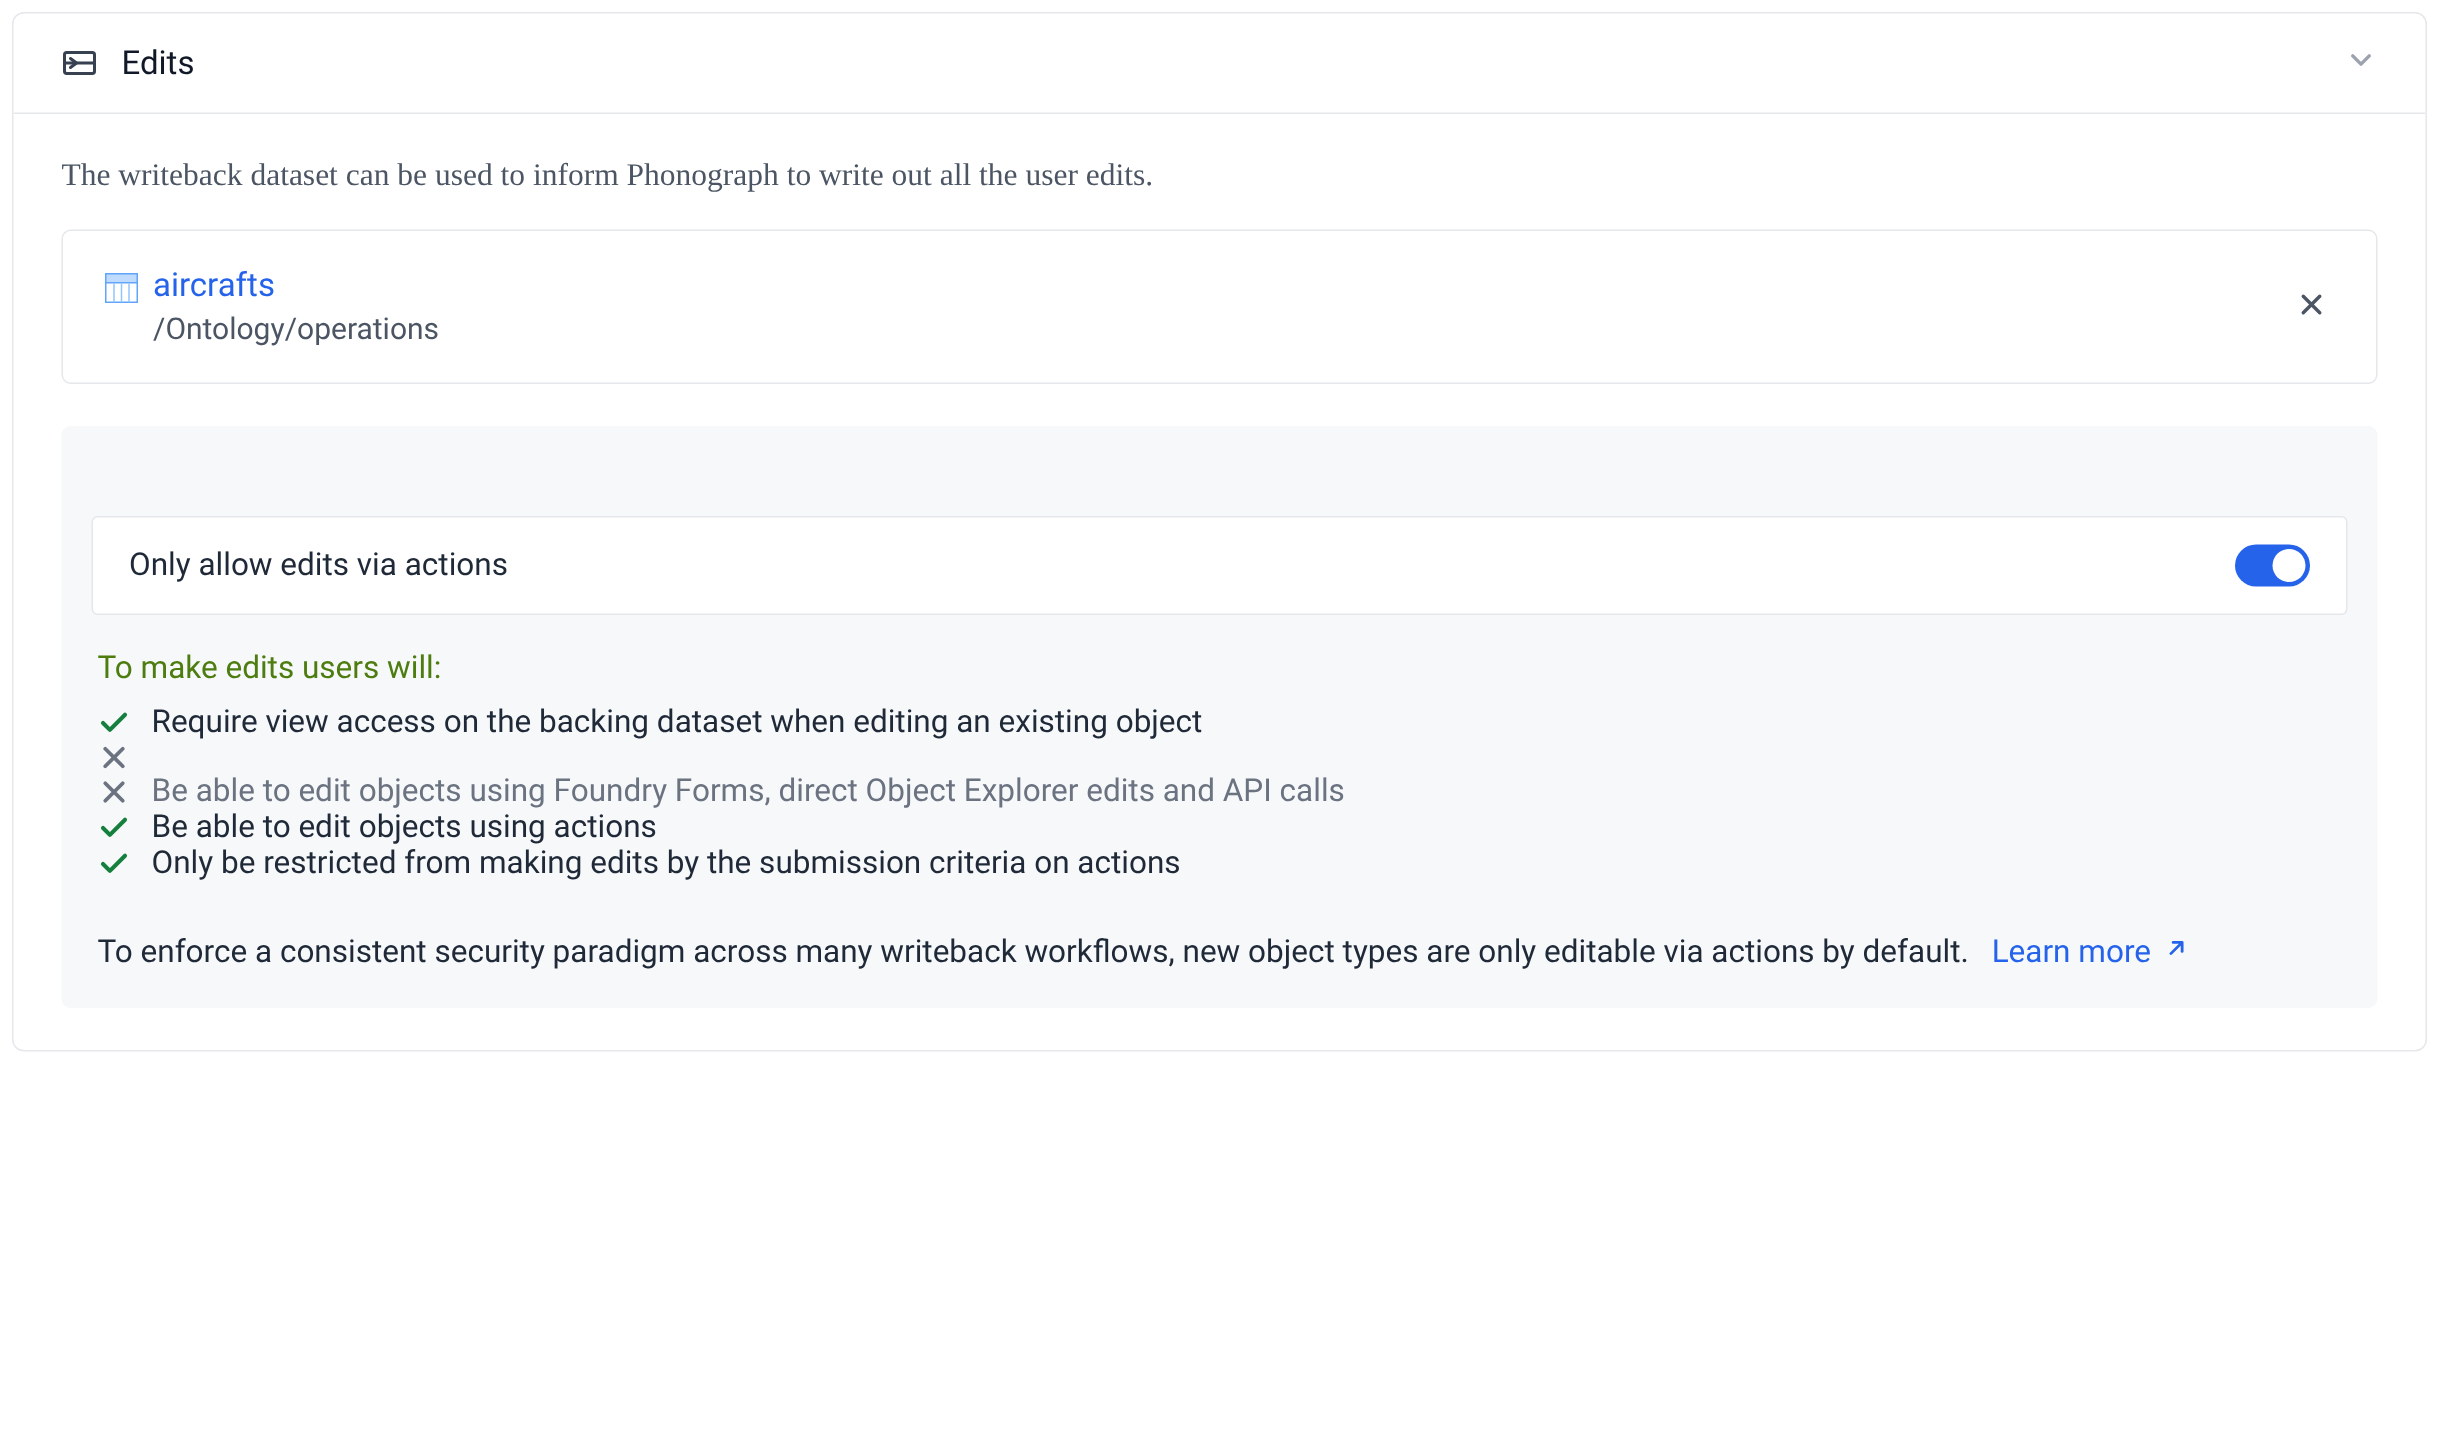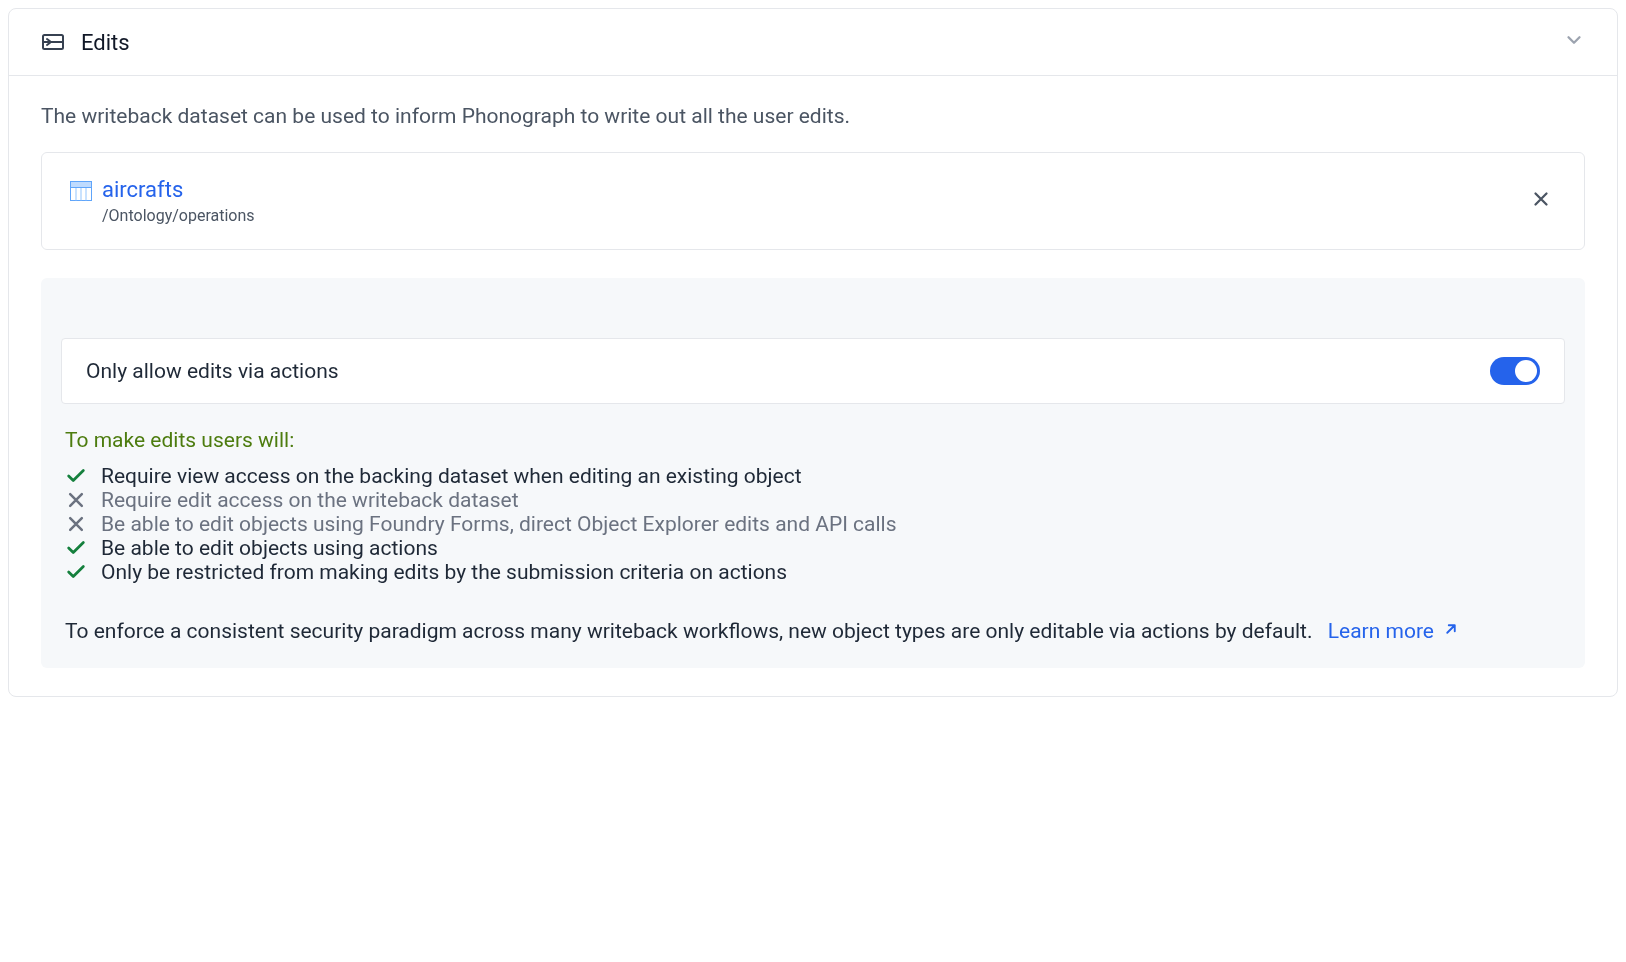--- a/index.html
+++ b/index.html
@@ -42,20 +42,21 @@
     .chevron {
       color: #9ca3af;
     }
     .panel-body {
       padding: 28px 32px 28px 32px;
     }
     .description {
       font-size: 21px;
       color: #4b5563;
       margin-bottom: 24px;
+      font-family: Liberation Serif, serif;
     }
     .dataset-card {
       border: 1px solid #e5e7eb;
       border-radius: 6px;
       padding: 24px 28px;
       display: flex;
       align-items: center;
       justify-content: space-between;
       margin-bottom: 28px;
     }
@@ -74,21 +75,21 @@
       flex-direction: column;
       gap: 4px;
     }
     .dataset-name {
       color: #2563eb;
       font-size: 22px;
       font-weight: 400;
     }
     .dataset-path {
       color: #4b5563;
-      font-size: 16px;
+      font-size: 20px;
     }
     .close-btn {
       color: #4b5563;
       cursor: pointer;
       padding: 4px;
     }
     .settings-box {
       background: #f6f8fa;
       border-radius: 6px;
       padding: 20px;
@@ -235,21 +236,20 @@
               </svg>
           </span>
           <span>Require view access on the backing dataset when editing an existing object</span>
         </li>
         <li class="rule-item disabled">
           <span class="rule-icon">
             <svg width="20" height="20" viewBox="0 0 24 24" fill="none">
                 <path d="M5 5l14 14M19 5L5 19" stroke="#6b7280" stroke-width="3" stroke-linecap="round"></path>
               </svg>
           </span>
-          <span>Require edit access on the writeback dataset</span>
         </li>
         <li class="rule-item disabled">
           <span class="rule-icon">
             <svg width="20" height="20" viewBox="0 0 24 24" fill="none">
                 <path d="M5 5l14 14M19 5L5 19" stroke="#6b7280" stroke-width="3" stroke-linecap="round"></path>
               </svg>
           </span>
           <span>Be able to edit objects using Foundry Forms, direct Object Explorer edits and API calls</span>
         </li>
         <li class="rule-item enabled">

